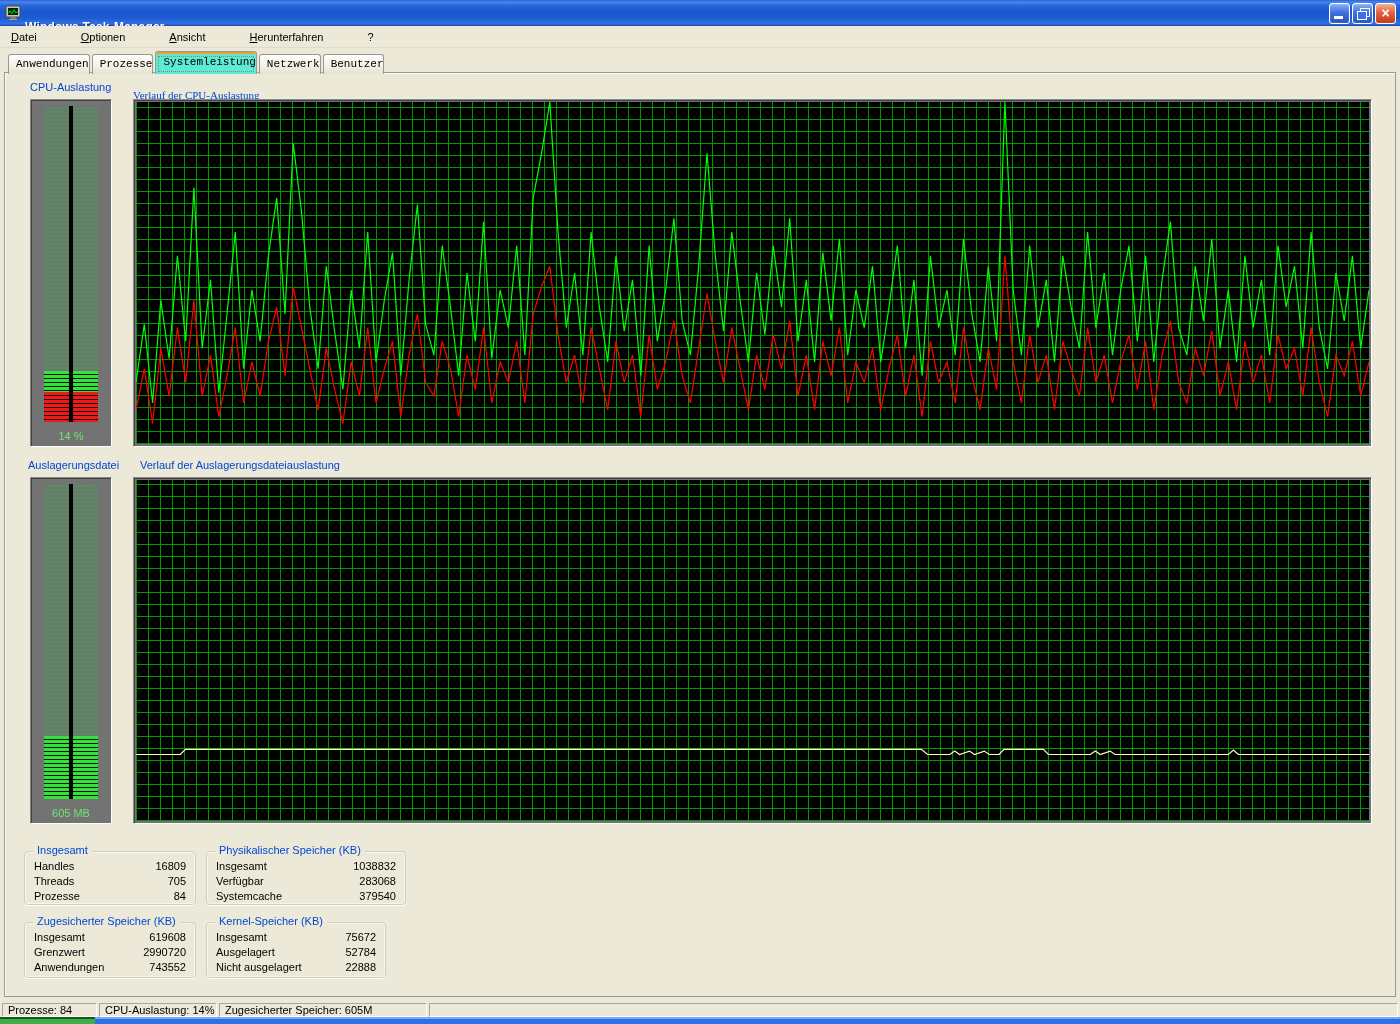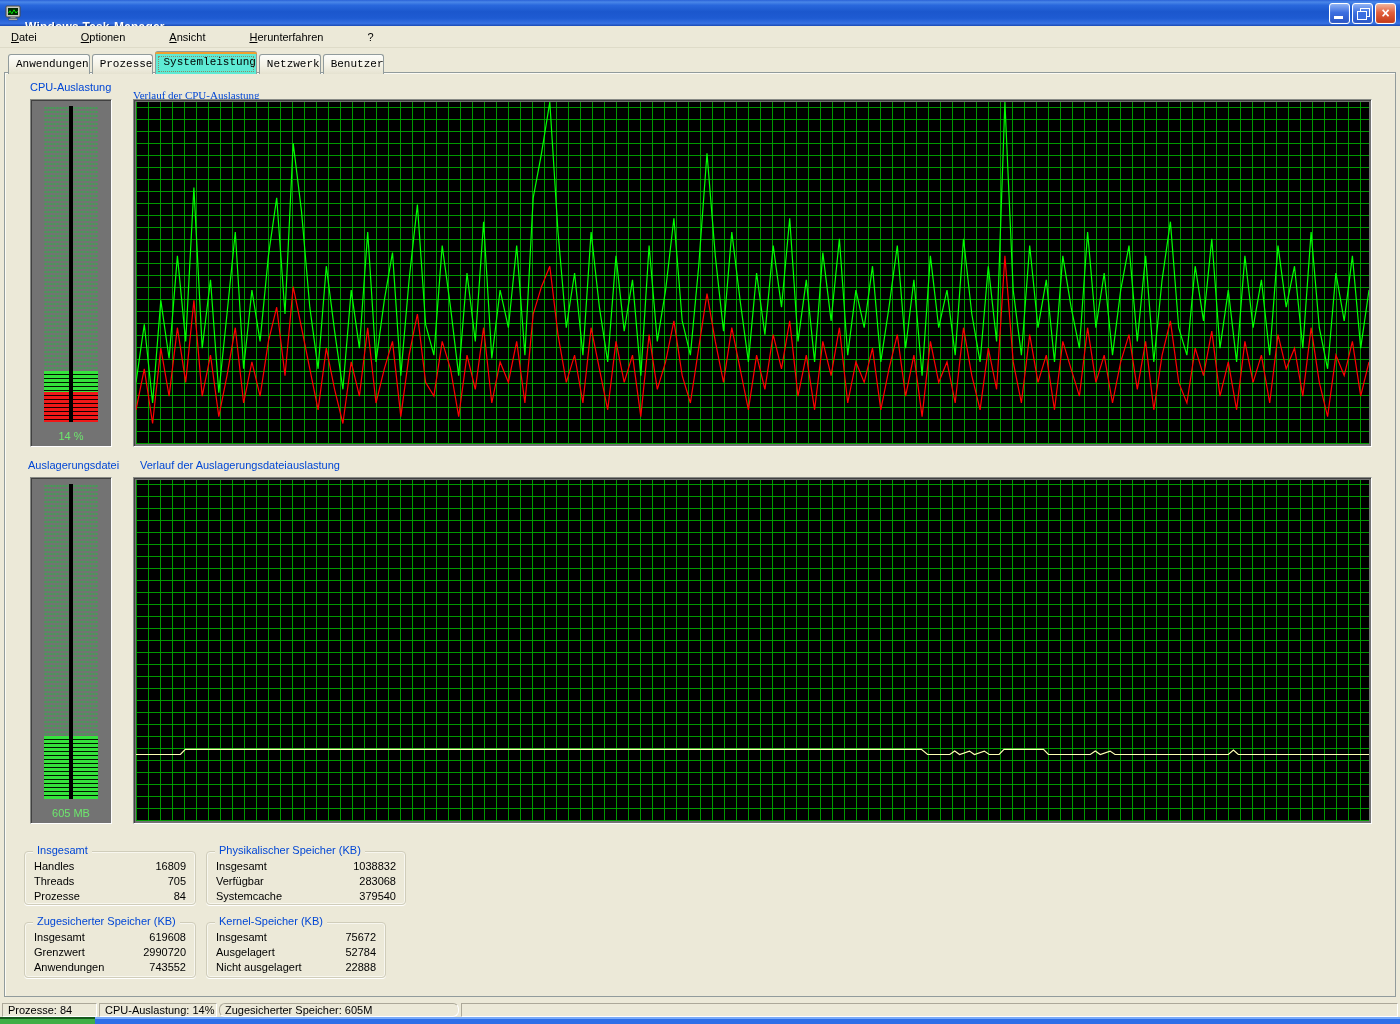--- a/index.html
+++ b/index.html
@@ -130,21 +130,21 @@
   .statusbar {
     position:absolute; left:0; top:1002px; width:1400px; height:15px;
     background:#ece9d8; display:flex; gap:2px; padding:1px 2px 0 2px;
   }
   .status-panel {
     border:1px solid; border-color:#aca899 #fff #fff #aca899;
     padding:0 5px; line-height:12px; white-space:nowrap;
   }
   .status-panel.p1 { width:95px; }
   .status-panel.p2 { width:118px; }
-  .status-panel.p3 { width:240px;border-radius:6px; }
+  .status-panel.p3 { width:208px; }
   .status-panel.fill { flex:1; }
   
   .taskbar {
     position:absolute; left:0; top:1017px; width:1400px; height:7px; display:flex;
   }
   .start-sliver {
     width:95px; height:100%;
     background:linear-gradient(180deg,#17591c 0 2px,#3fae46 2px 100%);
   }
   .taskbar-sliver {

